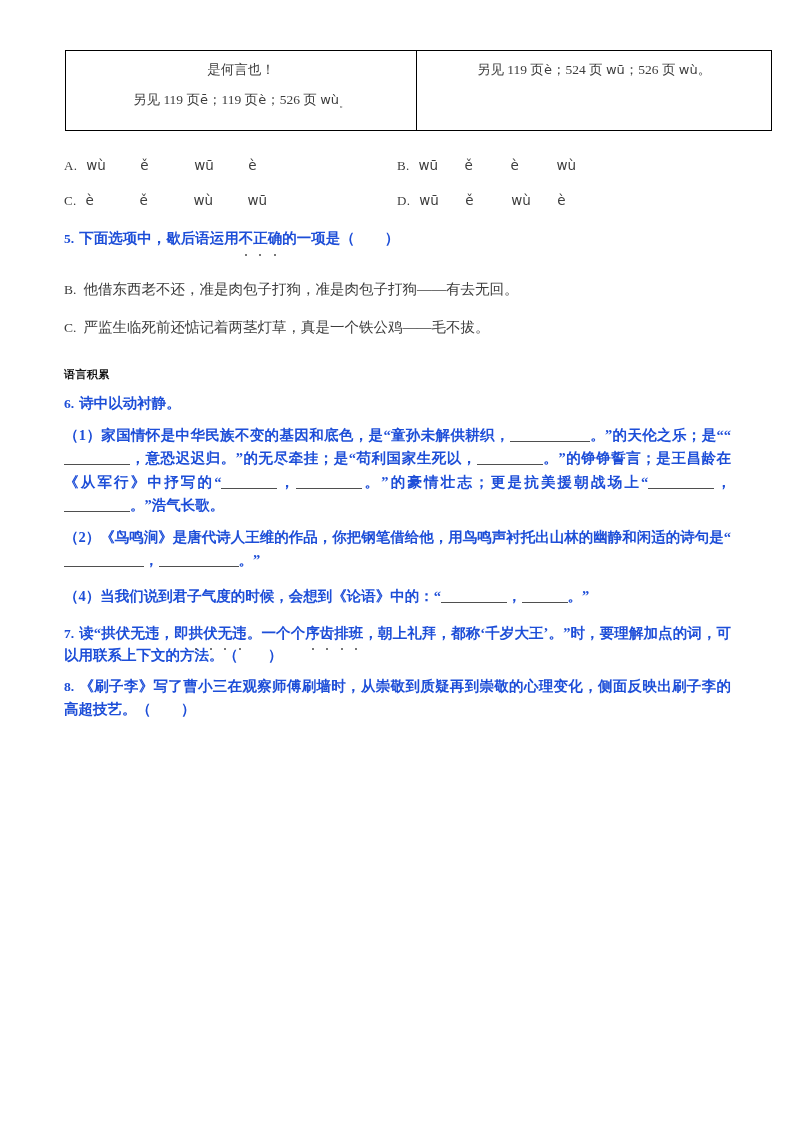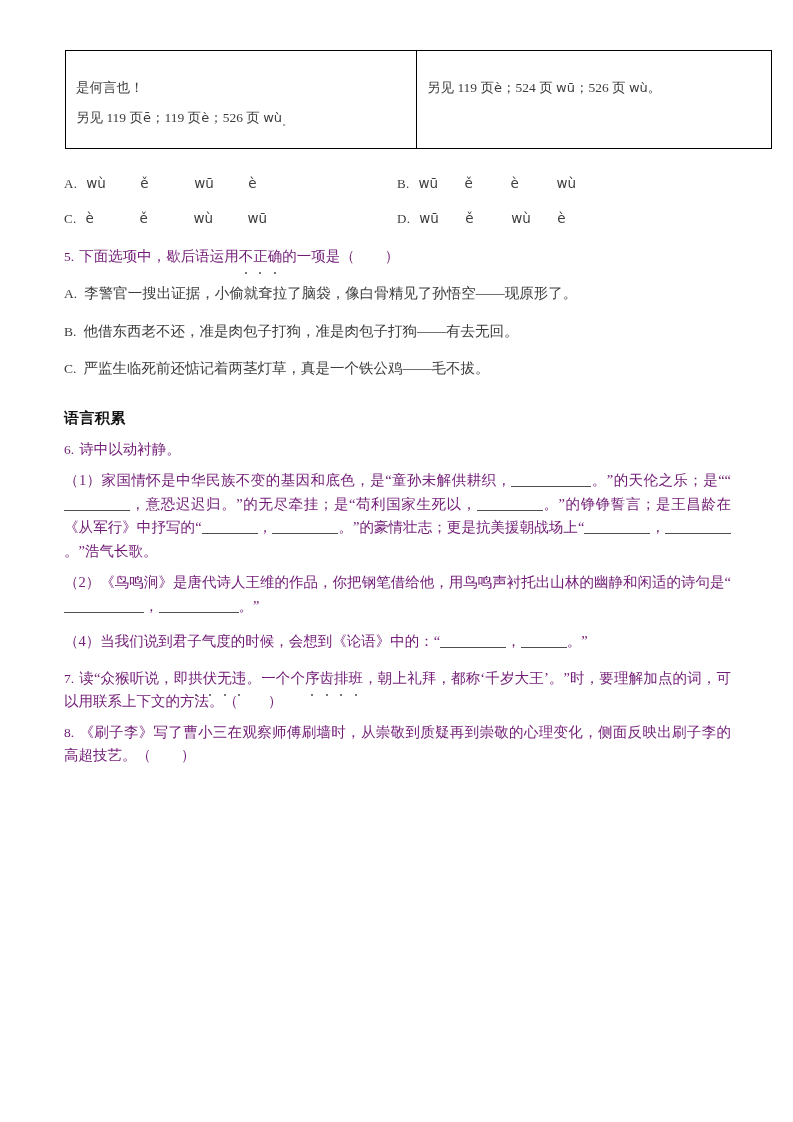--- a/index.html
+++ b/index.html
@@ -28,24 +28,25 @@
   
   table.pron-table {
     border-collapse: collapse;
     width: 666px;
     table-layout: fixed;
     margin: 0 0 0 1px;
   }
   table.pron-table td {
     border: 1px solid #000000;
     vertical-align: top;
-    padding: 22px 10px 14px 10px;
+    padding: 4px 10px 14px 10px;
     font-size: 13.5px;
     line-height: 2.25;
     color: #3c3c3c;
+    text-align: center;
   }
   td.cell-left { width: 330px; }
   td.cell-right { width: 334px; }
   .cell-line { white-space: nowrap; }
   .py { font-family: "DejaVu Sans", "Liberation Sans", sans-serif; font-size: 13px; }
   .tiny-period { font-size: 10px; vertical-align: bottom; }
   .spacer-26 { height: 26px; }
   .spacer-18 { height: 18px; }
   .spacer-14 { height: 14px; }
   .spacer-10 { height: 10px; }
@@ -104,21 +105,21 @@
   .dotted > .dots i {
     display: block;
     width: 2px;
     height: 2px;
     background: #4a4a4a;
     border-radius: 50%;
   }
 
   
   .sec-head {
-    font-size: 15px;
+    font-size: 11px;
     font-weight: bold;
     color: #111111;
     font-family: "Liberation Sans", "DejaVu Sans", sans-serif;
     letter-spacing: 0.4px;
     margin: 0;
   }
 
   
   .q-num {
     font-size: 13.5px;
@@ -139,24 +140,25 @@
 
   .paren-gap {
     display: inline-block;
     min-width: 30px;
   }
 
   
   .flow {
     font-size: 14.5px;
     line-height: 1.62;
-    color: #701a75;
+    color: #1d4ed8;
     margin: 0;
     text-align: justify;
     text-justify: inter-ideograph;
+    font-weight: bold;
   }
   .flow.tight { line-height: 1.58; }
   .sub-item { margin: 0; }
 </style>
 </head>
 <body>
 
 <div class="page">
 
   <table class="pron-table">
@@ -218,21 +220,20 @@
   <div class="spacer-18"></div>
 
   <div class="flow"><span class="q-num">5.</span><span>下面选项中，歇后语运用</span><span class="dotted"><span>不正确</span><span class="dots">
           <i></i>
           <i></i>
           <i></i>
         </span></span><span>的一项是（</span><span class="paren-gap"></span><span>）</span></div>
 
   <div class="spacer-14"></div>
 
-  <div class="opt-block"><span class="opt-letter">A.</span><span>李警官一搜出证据，小偷就耷拉了脑袋，像白骨精见了孙悟空——现原形了。</span></div>
 
   <div class="spacer-14"></div>
 
   <div class="opt-block"><span class="opt-letter">B.</span><span>他借东西老不还，准是肉包子打狗，准是肉包子打狗——有去无回。</span></div>
 
   <div class="spacer-14"></div>
 
   <div class="opt-block"><span class="opt-letter">C.</span><span>严监生临死前还惦记着两茎灯草，真是一个铁公鸡——毛不拔。</span></div>
 
   <div class="spacer-14"></div>
@@ -259,21 +260,21 @@
 
   <div class="spacer-6"></div>
 
   <div class="flow sub-item tight"><span>（4）</span><span>当我们说到君子气度的时候，会想到《论语》中的：“</span><span class="blank b-md"></span><span>，</span><span class="blank b-xs"></span><span>。”</span></div>
 
   <div class="spacer-8"></div>
 
 
   <div class="spacer-6"></div>
 
-  <div class="flow tight"><span class="q-num">7.</span><span>读“众猴听说，即</span><span class="dotted"><span>拱伏无违</span><span class="dots">
+  <div class="flow tight"><span class="q-num">7.</span><span>读“拱伏无违，即</span><span class="dotted"><span>拱伏无违</span><span class="dots">
           <i></i>
           <i></i>
           <i></i>
           <i></i>
         </span></span><span>。一个个</span><span class="dotted"><span>序齿排班</span><span class="dots">
           <i></i>
           <i></i>
           <i></i>
           <i></i>
         </span></span><span>，朝上礼拜，都称‘千岁大王’。”时，要理解加点的词，可以用联系上下文的方法。（</span><span class="paren-gap"></span><span>）</span></div>

